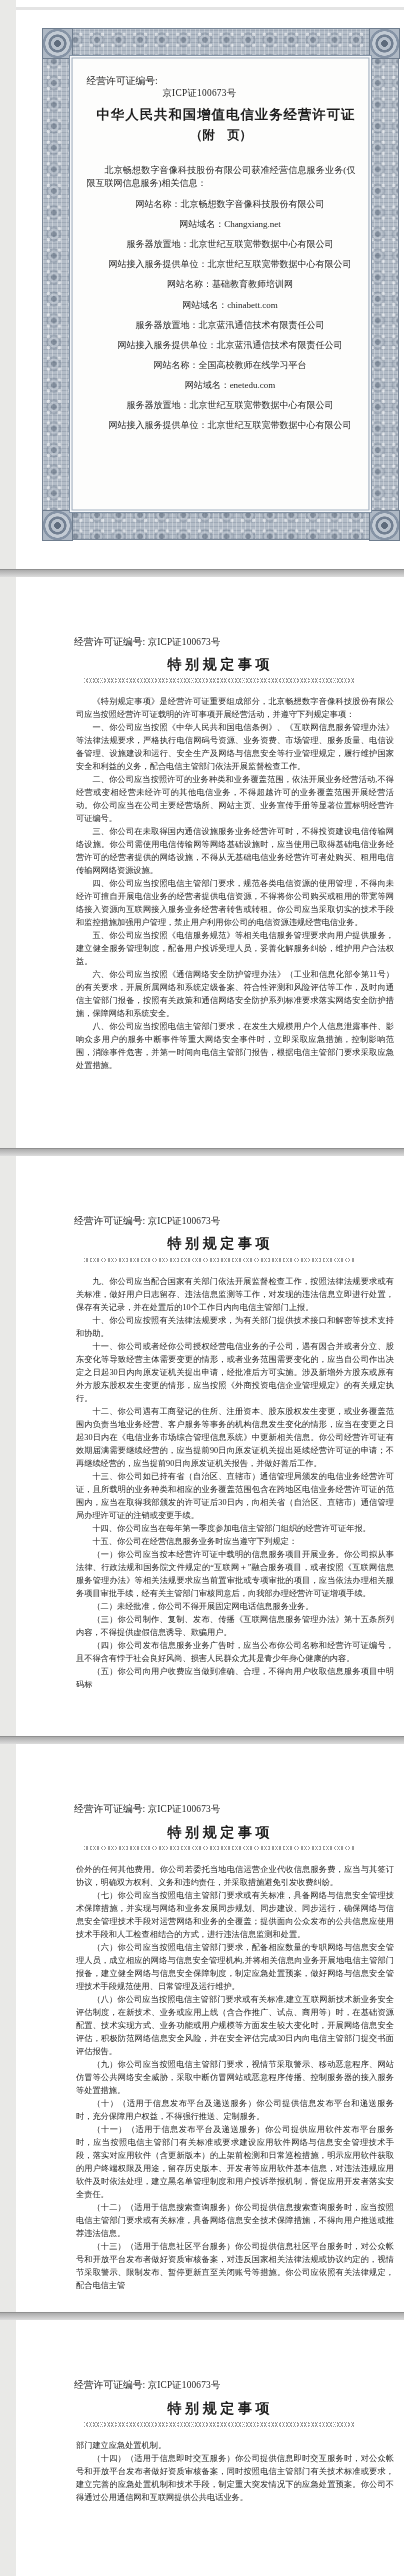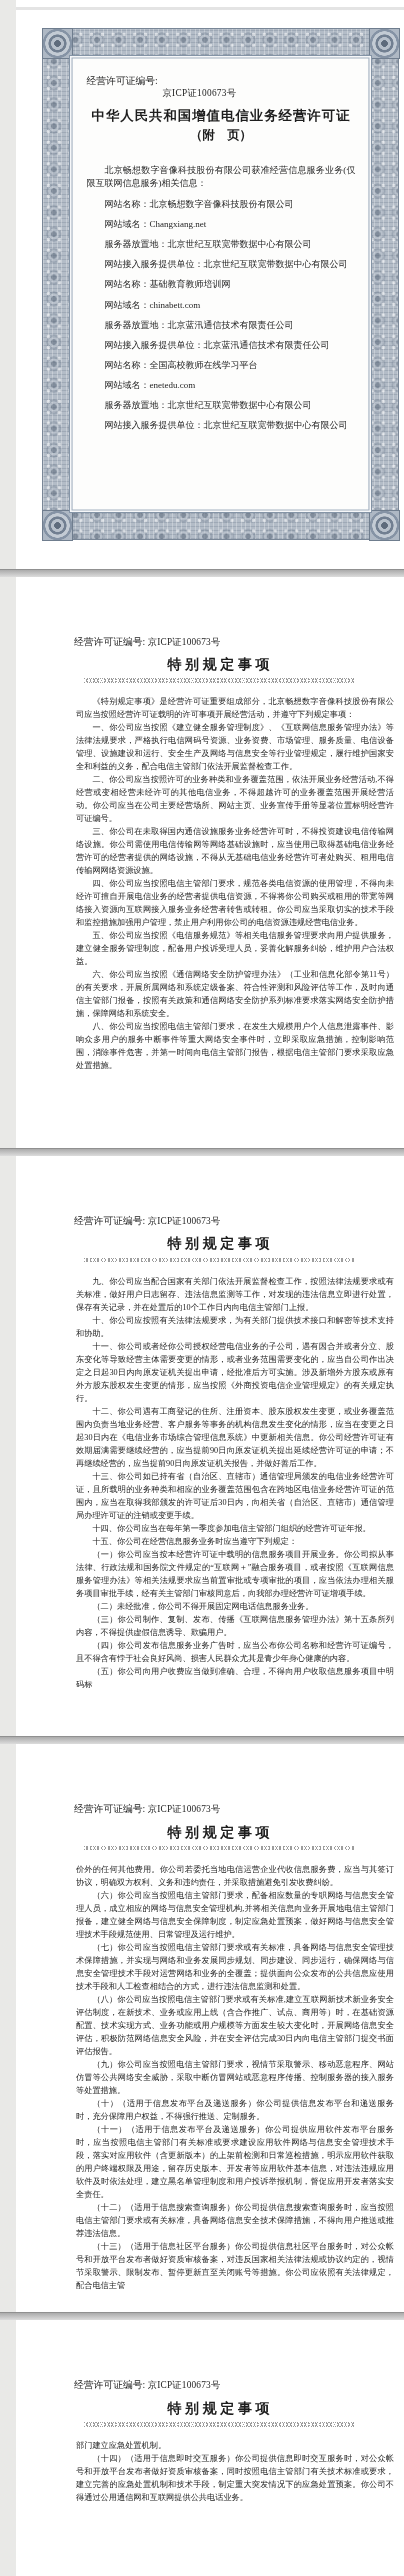--- a/index.html
+++ b/index.html
@@ -55,34 +55,34 @@
   }
   .corner.tl{left:-0.5px;top:-0.5px}.corner.tr{right:-0.5px;top:-0.5px}
   .corner.bl{left:-0.5px;bottom:-0.5px}.corner.br{right:-0.5px;bottom:-0.5px}
 
   .cert-content{
     position:absolute; inset:0; padding:18.5px 15.5px 0 16.5px; box-sizing:border-box;
   }
   .cert-licline{font-size:9.8px; line-height:12px;}
   .cert-licval{margin:0.5px 0 0 76px; font-size:9.3px; line-height:12px; letter-spacing:0.3px;}
   .cert-title{
-    margin:8.2px 0 0; text-align:center; font-size:13.4px; line-height:17.5px;
-    font-weight:bold; letter-spacing:1px;
+    margin:8.2px 0 0; text-align:right; font-size:13.4px; line-height:17.5px;
+    font-weight:bold; letter-spacing:1px;font-family:Liberation Mono, monospace;
   }
   .cert-subtitle{
     margin:2.1px 0 0; text-align:center; font-size:12.4px; line-height:16.5px; font-weight:bold;
   }
   .cert-intro{
     margin:20.6px 0 0; font-size:9px; line-height:13px;
     text-indent:2em; text-align:justify;
   }
   .cert-entries{margin-top:8.2px;}
   .cert-entries p{
     margin:0 0 7.7px; font-size:9px; line-height:12.4px;
-    text-indent:2em; text-align:left;
+    text-indent:2em; text-align:center;
   }
 
   
   .prov-header{
     padding:58px 0 0 58px; font-size:9.8px; line-height:13.4px;
   }
   .prov-header .val{font-size:9.3px; letter-spacing:0.2px;}
   .prov-title{
     margin:7.2px 0 0; text-align:center; font-weight:bold;
     font-size:14px; line-height:17.5px; letter-spacing:3.6px; text-indent:3.6px;
@@ -149,21 +149,21 @@
 
   <section class="page" style="height:571px">
     <div class="prov-header">
       <span class="lbl">经营许可证编号:</span>
       <span class="val">京ICP证100673号</span>
     </div>
     <h2 class="prov-title">特别规定事项</h2>
     <div class="wave"></div>
     <div class="prov-body">
       <p>《特别规定事项》是经营许可证重要组成部分，北京畅想数字音像科技股份有限公司应当按照经营许可证载明的许可事项开展经营活动，并遵守下列规定事项：</p>
-      <p>一、你公司应当按照《建立健全服务管理制度》、《互联网信息服务管理办法》等法律法规要求，严格执行电信网码号资源、业务资费、市场管理、服务质量、电信设备管理、设施建设和运行、安全生产及网络与信息安全等行业管理规定，履行维护国家安全和利益的义务，配合电信主管部门依法开展监督检查工作。</p>
+      <p>一、你公司应当按照《中华人民共和国电信条例》、《互联网信息服务管理办法》等法律法规要求，严格执行电信网码号资源、业务资费、市场管理、服务质量、电信设备管理、设施建设和运行、安全生产及网络与信息安全等行业管理规定，履行维护国家安全和利益的义务，配合电信主管部门依法开展监督检查工作。</p>
       <p>二、你公司应当按照许可的业务种类和业务覆盖范围，依法开展业务经营活动,不得经营或变相经营未经许可的其他电信业务，不得超越许可的业务覆盖范围开展经营活动。你公司应当在公司主要经营场所、网站主页、业务宣传手册等显著位置标明经营许可证编号。</p>
       <p>三、你公司在未取得国内通信设施服务业务经营许可时，不得投资建设电信传输网络设施。你公司需使用电信传输网等网络基础设施时，应当使用已取得基础电信业务经营许可的经营者提供的网络设施，不得从无基础电信业务经营许可者处购买、租用电信传输网网络资源设施。</p>
       <p>四、你公司应当按照电信主管部门要求，规范各类电信资源的使用管理，不得向未经许可擅自开展电信业务的经营者提供电信资源，不得将你公司购买或租用的带宽等网络接入资源向互联网接入服务业务经营者转售或转租。你公司应当采取切实的技术手段和监控措施加强用户管理，禁止用户利用你公司的电信资源违规经营电信业务。</p>
       <p>五、你公司应当按照《电信服务规范》等相关电信服务管理要求向用户提供服务，建立健全服务管理制度，配备用户投诉受理人员，妥善化解服务纠纷，维护用户合法权益。</p>
       <p>六、你公司应当按照《通信网络安全防护管理办法》（工业和信息化部令第11号）的有关要求，开展所属网络和系统定级备案、符合性评测和风险评估等工作，及时向通信主管部门报备，按照有关政策和通信网络安全防护系列标准要求落实网络安全防护措施，保障网络和系统安全。</p>
       <p>八、你公司应当按照电信主管部门要求，在发生大规模用户个人信息泄露事件、影响众多用户的服务中断事件等重大网络安全事件时，立即采取应急措施，控制影响范围，消除事件危害，并第一时间向电信主管部门报告，根据电信主管部门要求采取应急处置措施。</p>
     </div>
     <div class="page-num">1/4</div>
   </section>
 
@@ -197,22 +197,22 @@
 
   <section class="page" style="height:568px">
     <div class="prov-header">
       <span class="lbl">经营许可证编号:</span>
       <span class="val">京ICP证100673号</span>
     </div>
     <h2 class="prov-title">特别规定事项</h2>
     <div class="wave"></div>
     <div class="prov-body">
       <p class="cont">价外的任何其他费用。你公司若委托当地电信运营企业代收信息服务费，应当与其签订协议，明确双方权利、义务和违约责任，并采取措施避免引发收费纠纷。</p>
+      <p>（七）你公司应当按照电信主管部门要求或有关标准，具备网络与信息安全管理技术保障措施，并实现与网络和业务发展同步规划、同步建设、同步运行，确保网络与信息安全管理技术手段对运营网络和业务的全覆盖；提供面向公众发布的公共信息应使用技术手段和人工检查相结合的方式，进行违法信息监测和处置。</p>
       <p>（六）你公司应当按照电信主管部门要求，配备相应数量的专职网络与信息安全管理人员，成立相应的网络与信息安全管理机构,并将相关信息向业务开展地电信主管部门报备，建立健全网络与信息安全保障制度，制定应急处置预案，做好网络与信息安全管理技术手段规范使用、日常管理及运行维护。</p>
-      <p>（七）你公司应当按照电信主管部门要求或有关标准，具备网络与信息安全管理技术保障措施，并实现与网络和业务发展同步规划、同步建设、同步运行，确保网络与信息安全管理技术手段对运营网络和业务的全覆盖；提供面向公众发布的公共信息应使用技术手段和人工检查相结合的方式，进行违法信息监测和处置。</p>
       <p>（八）你公司应当按照电信主管部门要求或有关标准,建立互联网新技术新业务安全评估制度，在新技术、业务或应用上线（含合作推广、试点、商用等）时，在基础资源配置、技术实现方式、业务功能或用户规模等方面发生较大变化时，开展网络信息安全评估，积极防范网络信息安全风险，并在安全评估完成30日内向电信主管部门提交书面评估报告。</p>
       <p>（九）你公司应当按照电信主管部门要求，视情节采取警示、移动恶意程序、网站仿冒等公共网络安全威胁，采取中断仿冒网站或恶意程序传播、控制服务器的接入服务等处置措施。</p>
       <p>（十）（适用于信息发布平台及递送服务）你公司提供信息发布平台和递送服务时，充分保障用户权益，不得强行推送、定制服务。</p>
       <p>（十一）（适用于信息发布平台及递送服务）你公司提供应用软件发布平台服务时，应当按照电信主管部门有关标准或要求建设应用软件网络与信息安全管理技术手段，落实对应用软件（含更新版本）的上架前检测和日常巡检措施，明示应用软件获取的用户终端权限及用途，留存历史版本、开发者等应用软件基本信息，对违法违规应用软件及时依法处理，建立黑名单管理制度和用户投诉举报机制，督促应用开发者落实安全责任。</p>
       <p>（十二）（适用于信息搜索查询服务）你公司提供信息搜索查询服务时，应当按照电信主管部门要求或有关标准，具备网络信息安全技术保障措施，不得向用户推送或推荐违法信息。</p>
       <p>（十三）（适用于信息社区平台服务）你公司提供信息社区平台服务时，对公众帐号和开放平台发布者做好资质审核备案，对违反国家相关法律法规或协议约定的，视情节采取警示、限制发布、暂停更新直至关闭账号等措施。你公司应依照有关法律规定，配合电信主管</p>
     </div>
     <div class="page-num">3/4</div>
   </section>
 

